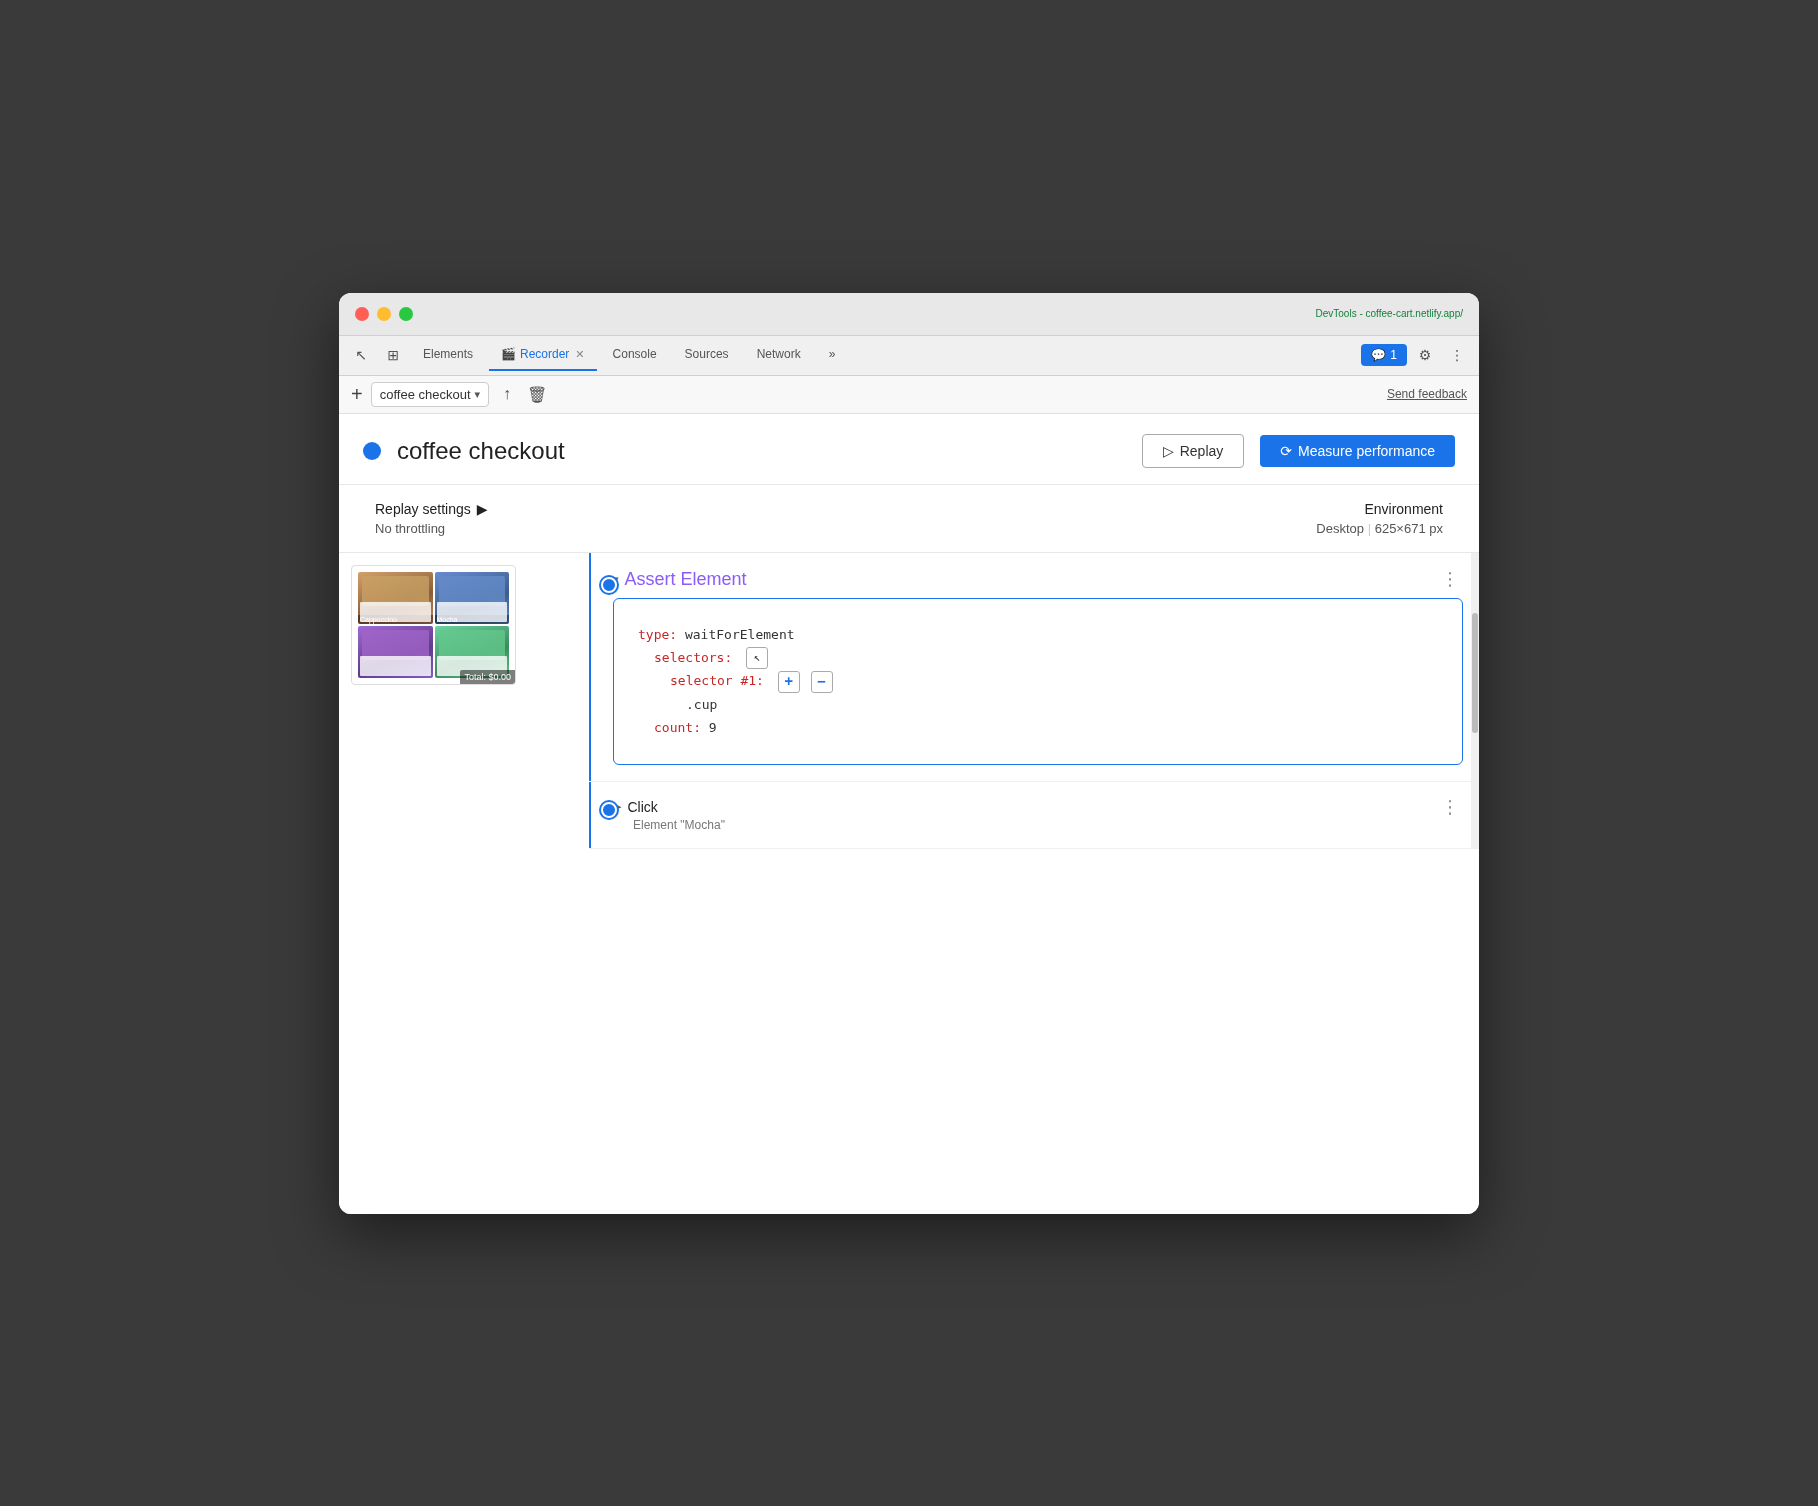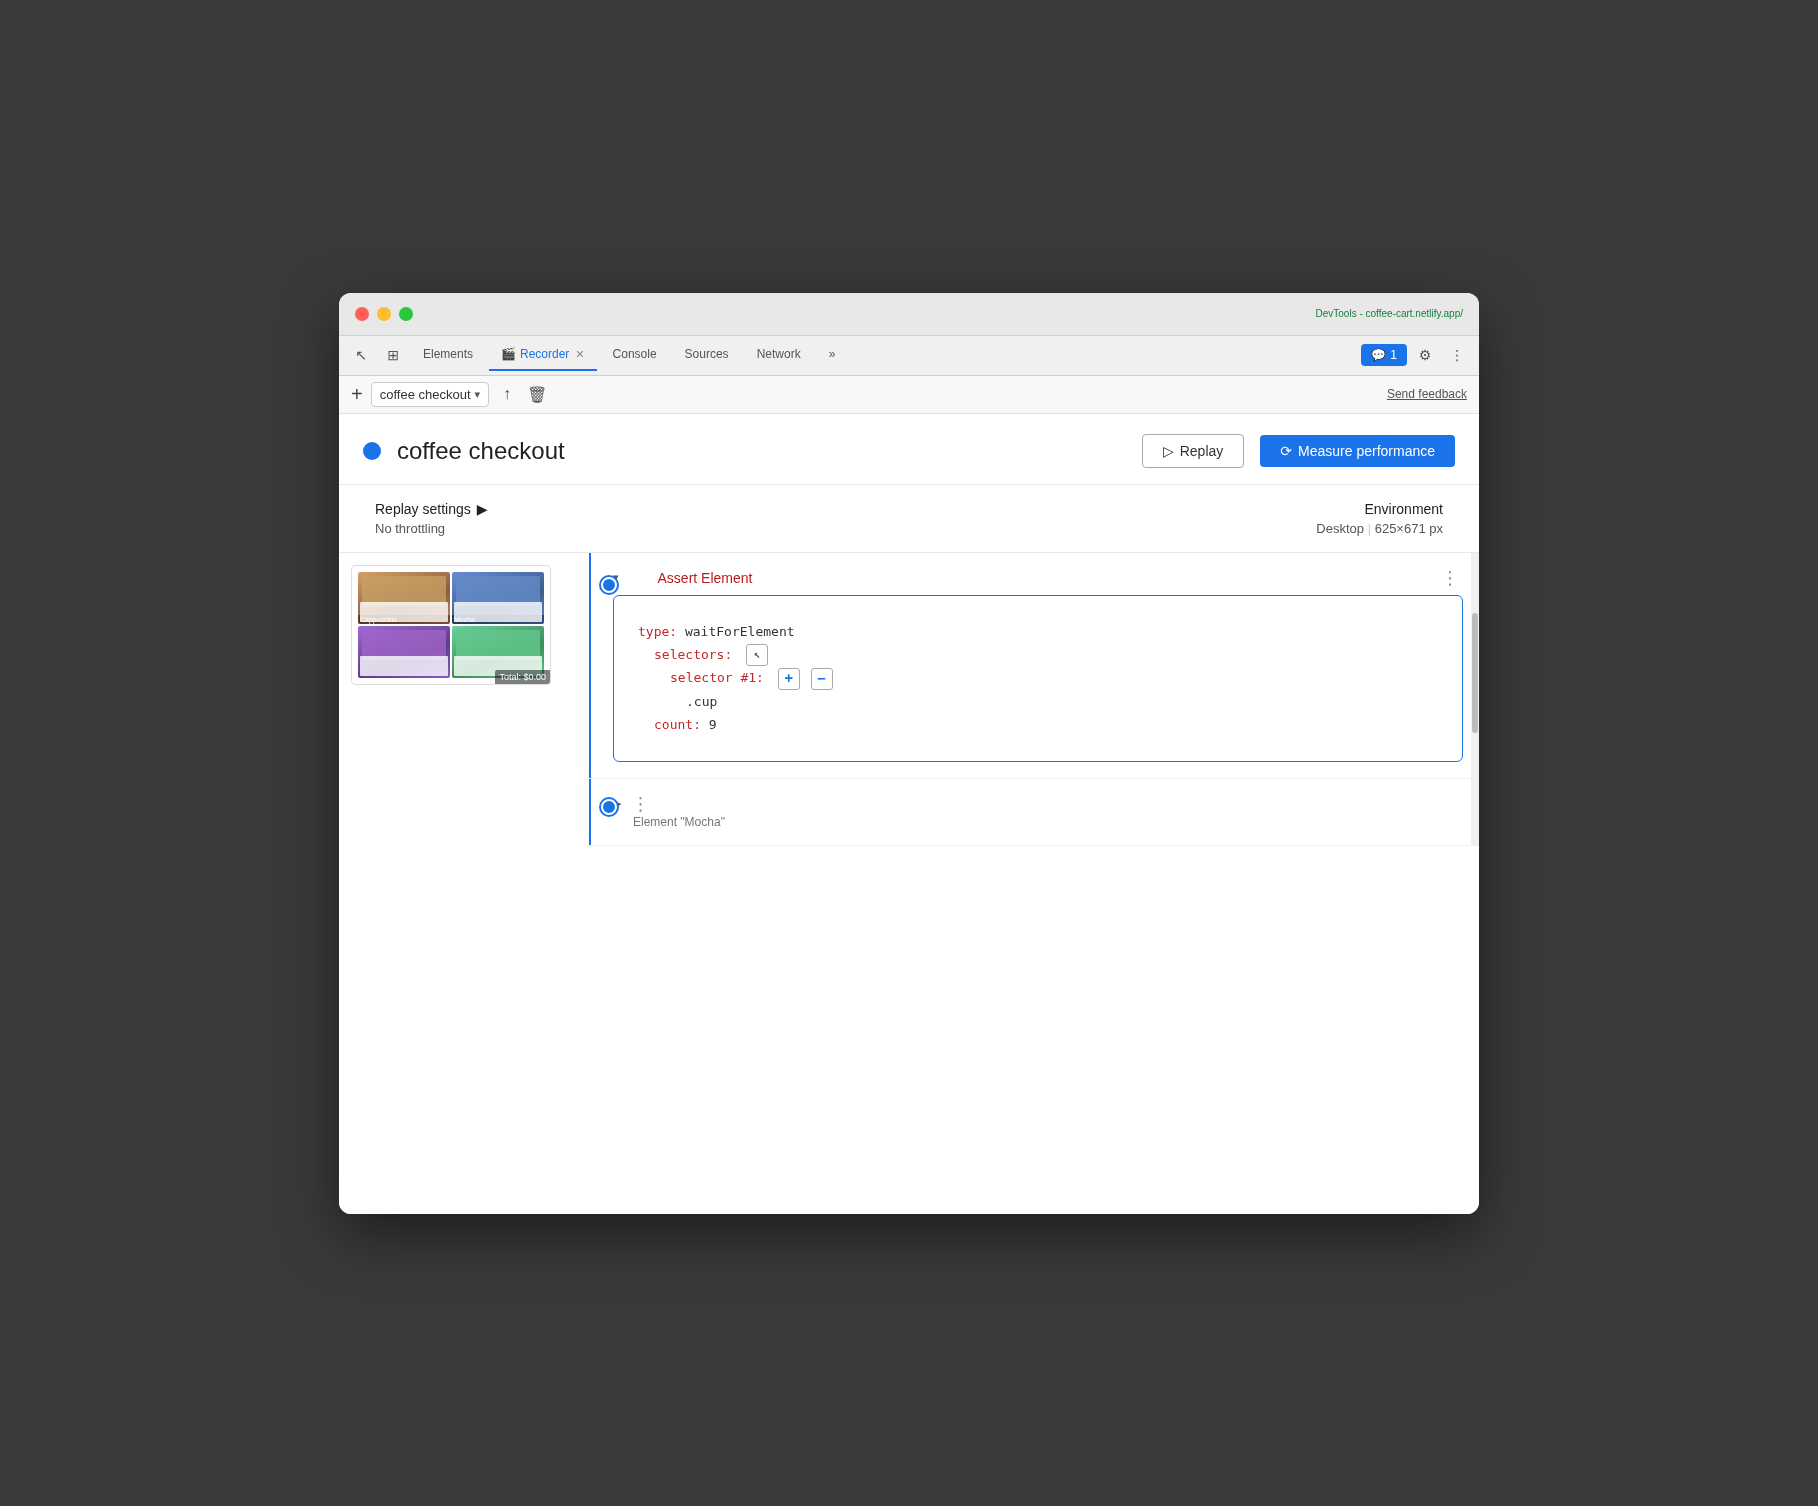--- a/index.html
+++ b/index.html
@@ -205,21 +205,21 @@
       display: flex;
       padding: 0;
       position: relative;
     }
     .thumbnail-panel {
       width: 230px;
       padding: 12px;
       flex-shrink: 0;
     }
     .thumbnail-img {
-      width: 200px;
+      width: 165px;
       height: 120px;
       border: 1px solid #ddd;
       border-radius: 4px;
       overflow: hidden;
       background: #fff;
       display: flex;
       align-items: center;
       justify-content: center;
       font-size: 11px;
       color: #888;
@@ -279,25 +279,24 @@
       align-items: center;
       gap: 6px;
       cursor: pointer;
       margin-bottom: 8px;
     }
     .step-chevron {
       font-size: 11px;
       color: #555;
     }
     .step-title {
-      font-size: 14px;
+      font-size: 18px;
       font-weight: 500;
-      color: #b91c1c;
+      color: #8b5cf6;
       flex: 1;
-      margin-left: 33px;
     }
     .step-menu-btn {
       border: none; background: none; cursor: pointer;
       color: #888; font-size: 18px; padding: 0 4px;
       line-height: 1;
     }
     .step-content {
       background: white;
       border: 1px solid #1a73e8;
       border-radius: 6px;
@@ -541,20 +540,21 @@
               <span class="code-key">count:</span>
               <span class="code-val"> 9</span>
             </span>
           </div>
         </div>
 
         <div class="step-collapsed">
           <div class="step-dot"></div>
           <div class="step-collapsed-header">
             <span class="step-chevron">▶</span>
+            <span class="step-collapsed-title">Click</span>
             <button class="step-menu-btn">⋮</button>
           </div>
           <div class="step-collapsed-sub">Element "Mocha"</div>
         </div>
       </div>
 
       <div class="scrollbar-track">
         <div class="scrollbar-thumb"></div>
       </div>
     </div>

